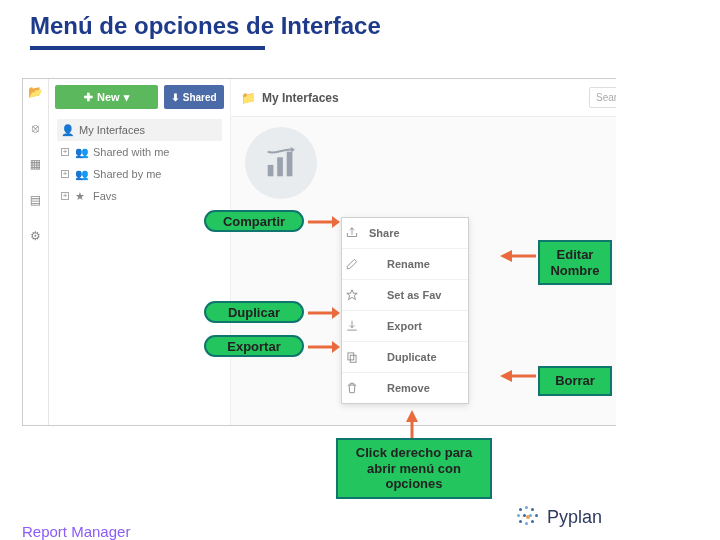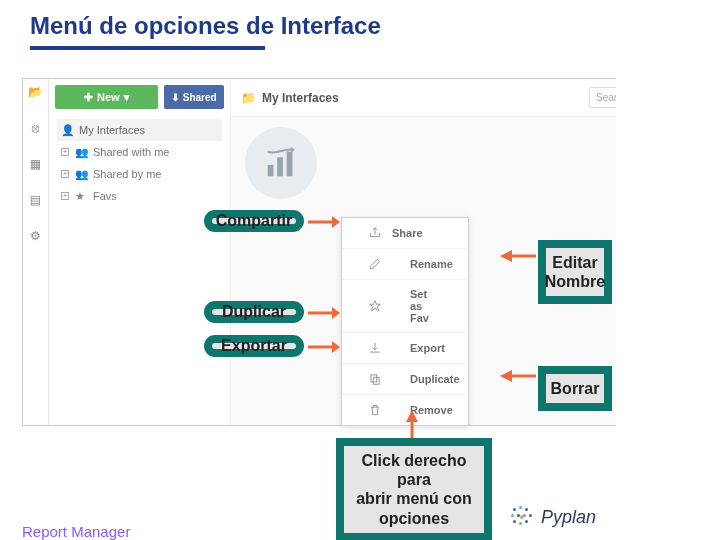--- a/index.html
+++ b/index.html
@@ -28,35 +28,35 @@
   .main { flex:1; display:flex; flex-direction:column; }
   .main-head { display:flex; justify-content:space-between; align-items:center; padding:8px 10px; border-bottom:1px solid #eee; }
   .mh-title { font-size:12px; font-weight:bold; color:#555; display:flex; align-items:center; gap:6px; }
   .search { border:1px solid #ddd; font-size:10px; padding:4px 6px; color:#aaa; width:100px; border-radius:2px; }
   .main-body { flex:1; position:relative; background:#fafafa; }
   .thumb { position:absolute; left:14px; top:10px; width:72px; height:72px; border-radius:50%; background:#e9ecef; display:flex; align-items:center; justify-content:center; }
   .thumb svg { width:38px; height:38px; }
 
   
   .ctx { position:absolute; left:110px; top:100px; width:128px; background:#fff; border:1px solid #d0d0d0; box-shadow:0 2px 6px rgba(0,0,0,.12); }
-  .ctx-item { display:flex; align-items:center; gap:10px; padding:8px 26px; font-size:11px; font-weight:bold; color:#6b6b6b; cursor:pointer; }
+  .ctx-item { display:flex; align-items:center; gap:10px; padding:8px 3px; font-size:11px; font-weight:bold; color:#6b6b6b; cursor:pointer; }
   .ctx-item + .ctx-item { border-top:1px solid #f0f0f0;gap:28px; }
   .ctx-icn { width:14px; height:14px; display:flex; align-items:center; justify-content:center; }
   .ctx-icn svg { width:14px; height:14px; stroke:#888; fill:none; stroke-width:1.5; }
 
   
-  .callout { position:absolute; background:#e5e5e5; border:8px solid #0f766e; font-size:16px; font-weight:bold; color:#222; text-align:center; display:flex; align-items:center; justify-content:center; }
+  .callout { position:absolute; background:#22c55e; border:2px solid #0f766e; font-size:13px; font-weight:bold; color:#222; text-align:center; display:flex; align-items:center; justify-content:center; }
   .callout.pill { border-radius:999px; padding:0 14px; height:22px; }
   .callout.rect { padding:5px 10px; line-height:1.2; }
 
   .arrow { position:absolute; }
   .arrow svg { display:block; }
 
   .footer-left { position:absolute; left:22px; bottom:0; font-size:15px; color:#8b5cf6; }
-  .footer-logo { position:absolute; right:20px; bottom:10px; display:flex; align-items:center; gap:6px;font-style:italic; }
+  .footer-logo { position:absolute; right:14px; bottom:10px; display:flex; align-items:center; gap:6px; }
   .footer-logo .dots { width:26px; height:26px; position:relative; }
   .footer-logo .name { font-size:18px; color:#2e3b5f; font-weight:500; }
   .dot { position:absolute; width:3px; height:3px; border-radius:50%; }
 </style>
 </head>
 <body>
 <div class="slide">
 
 <div class="title">Menú de opciones de Interface</div>
 <div class="title-underline"></div>

